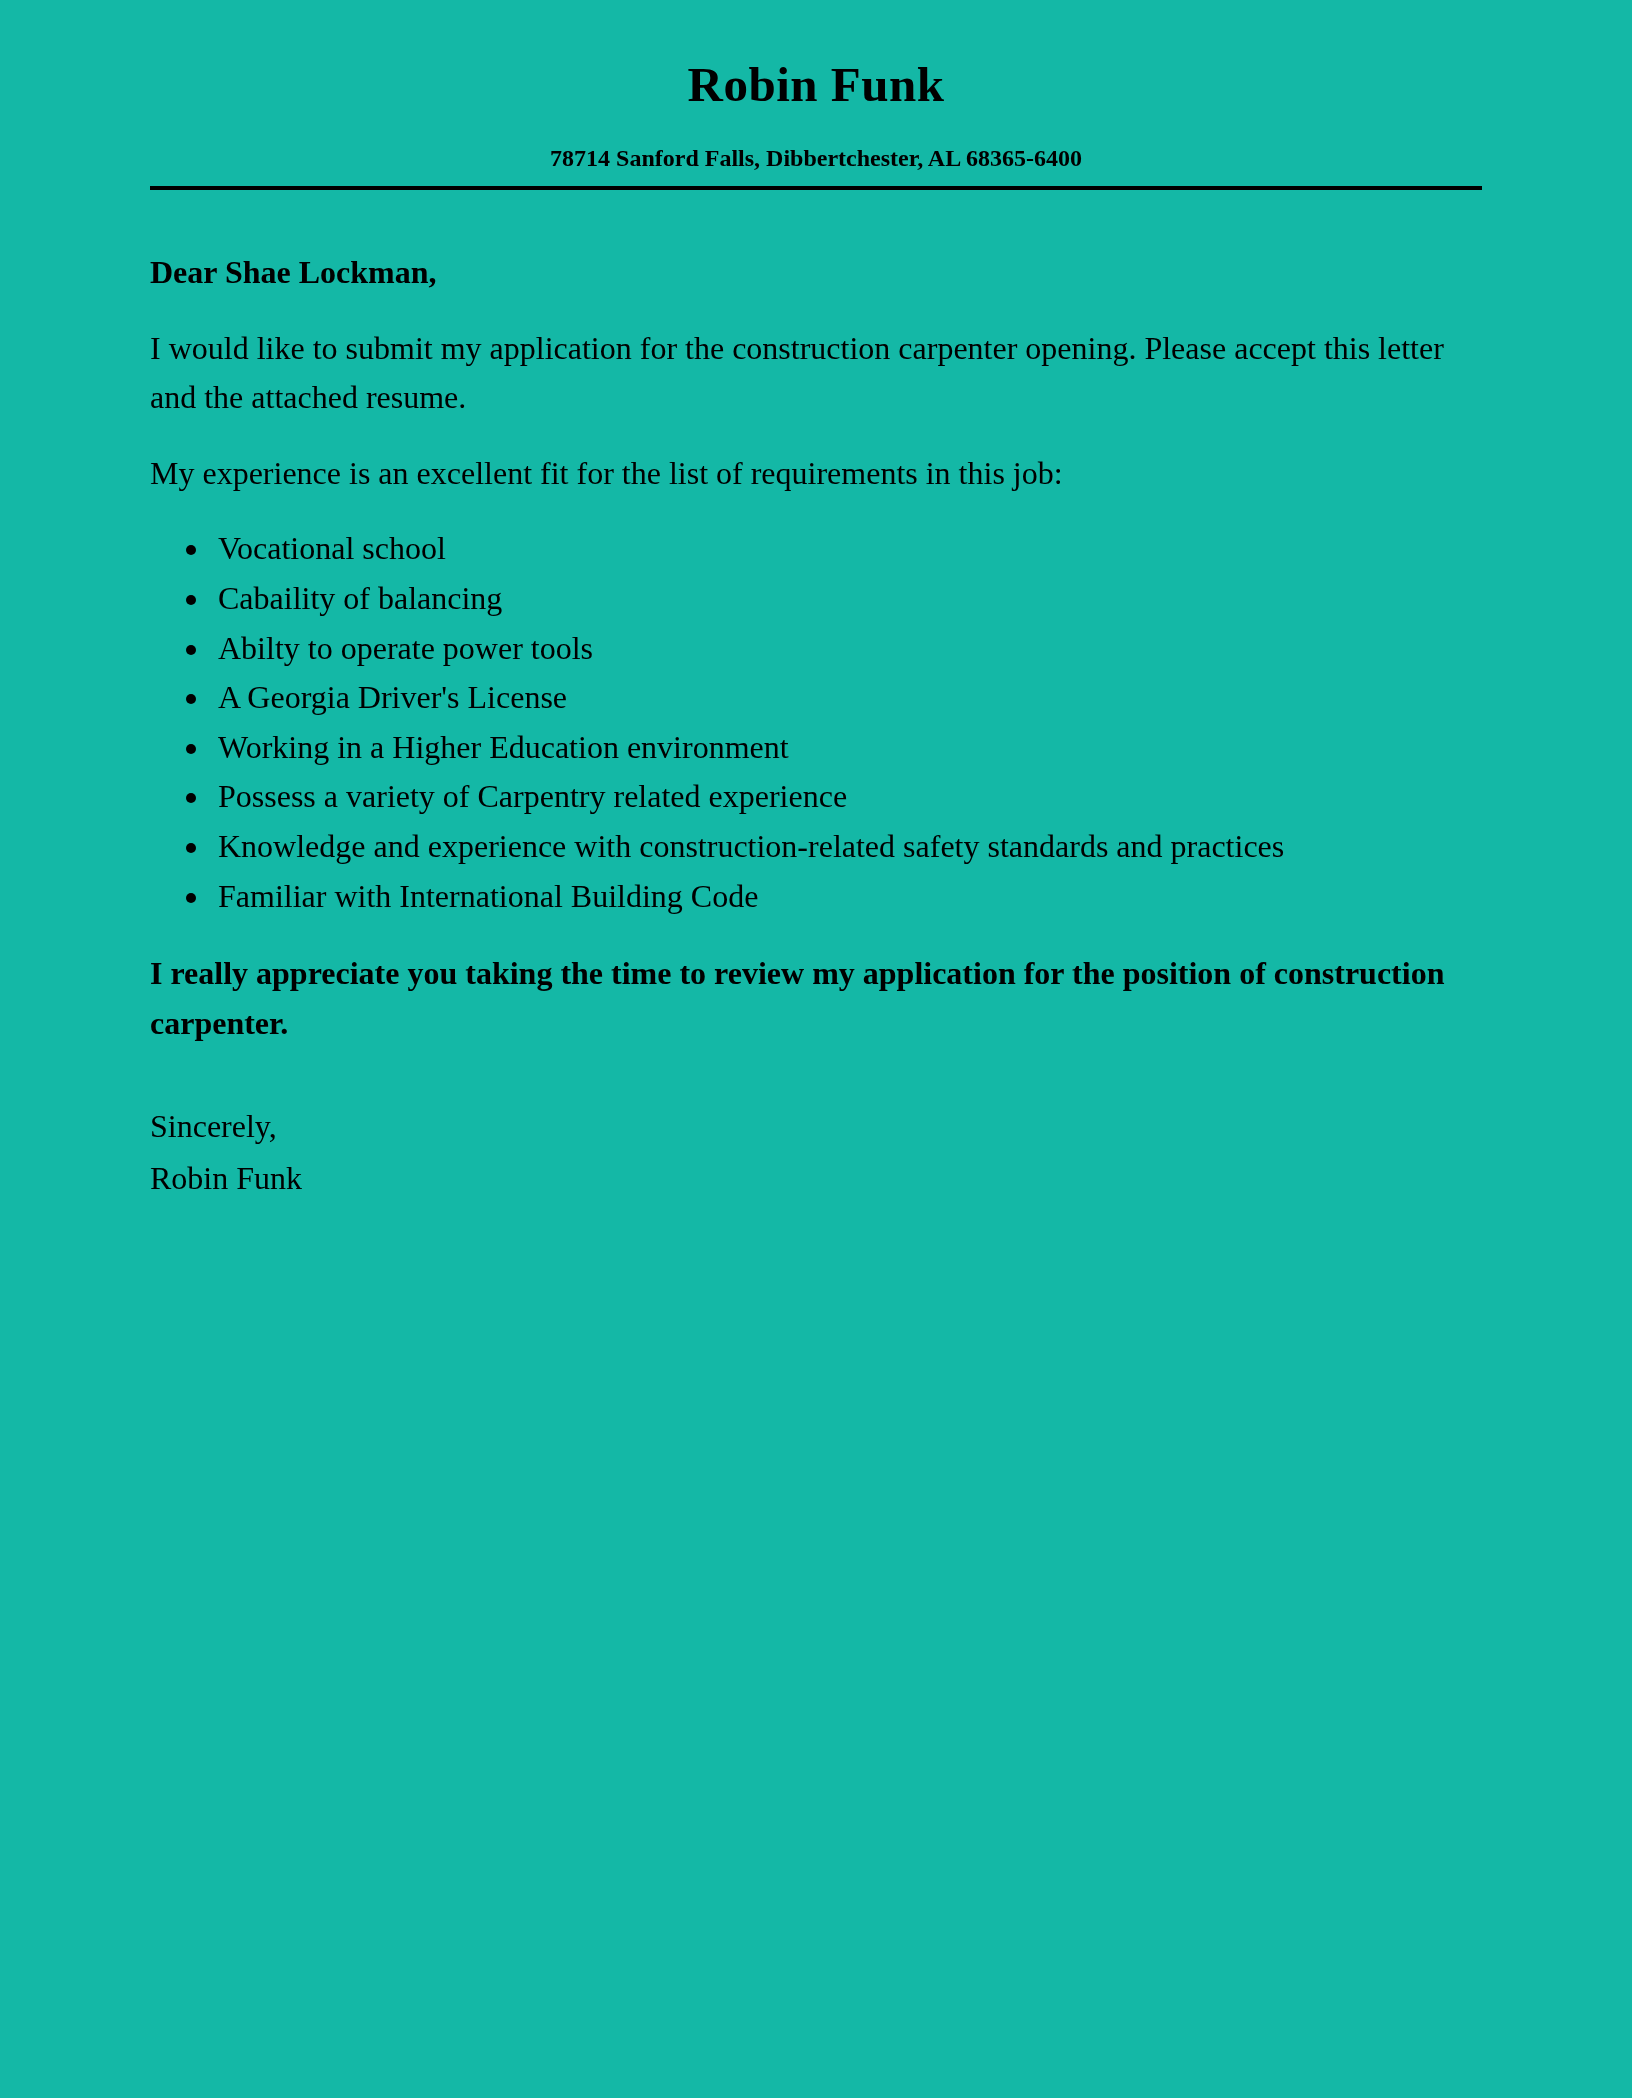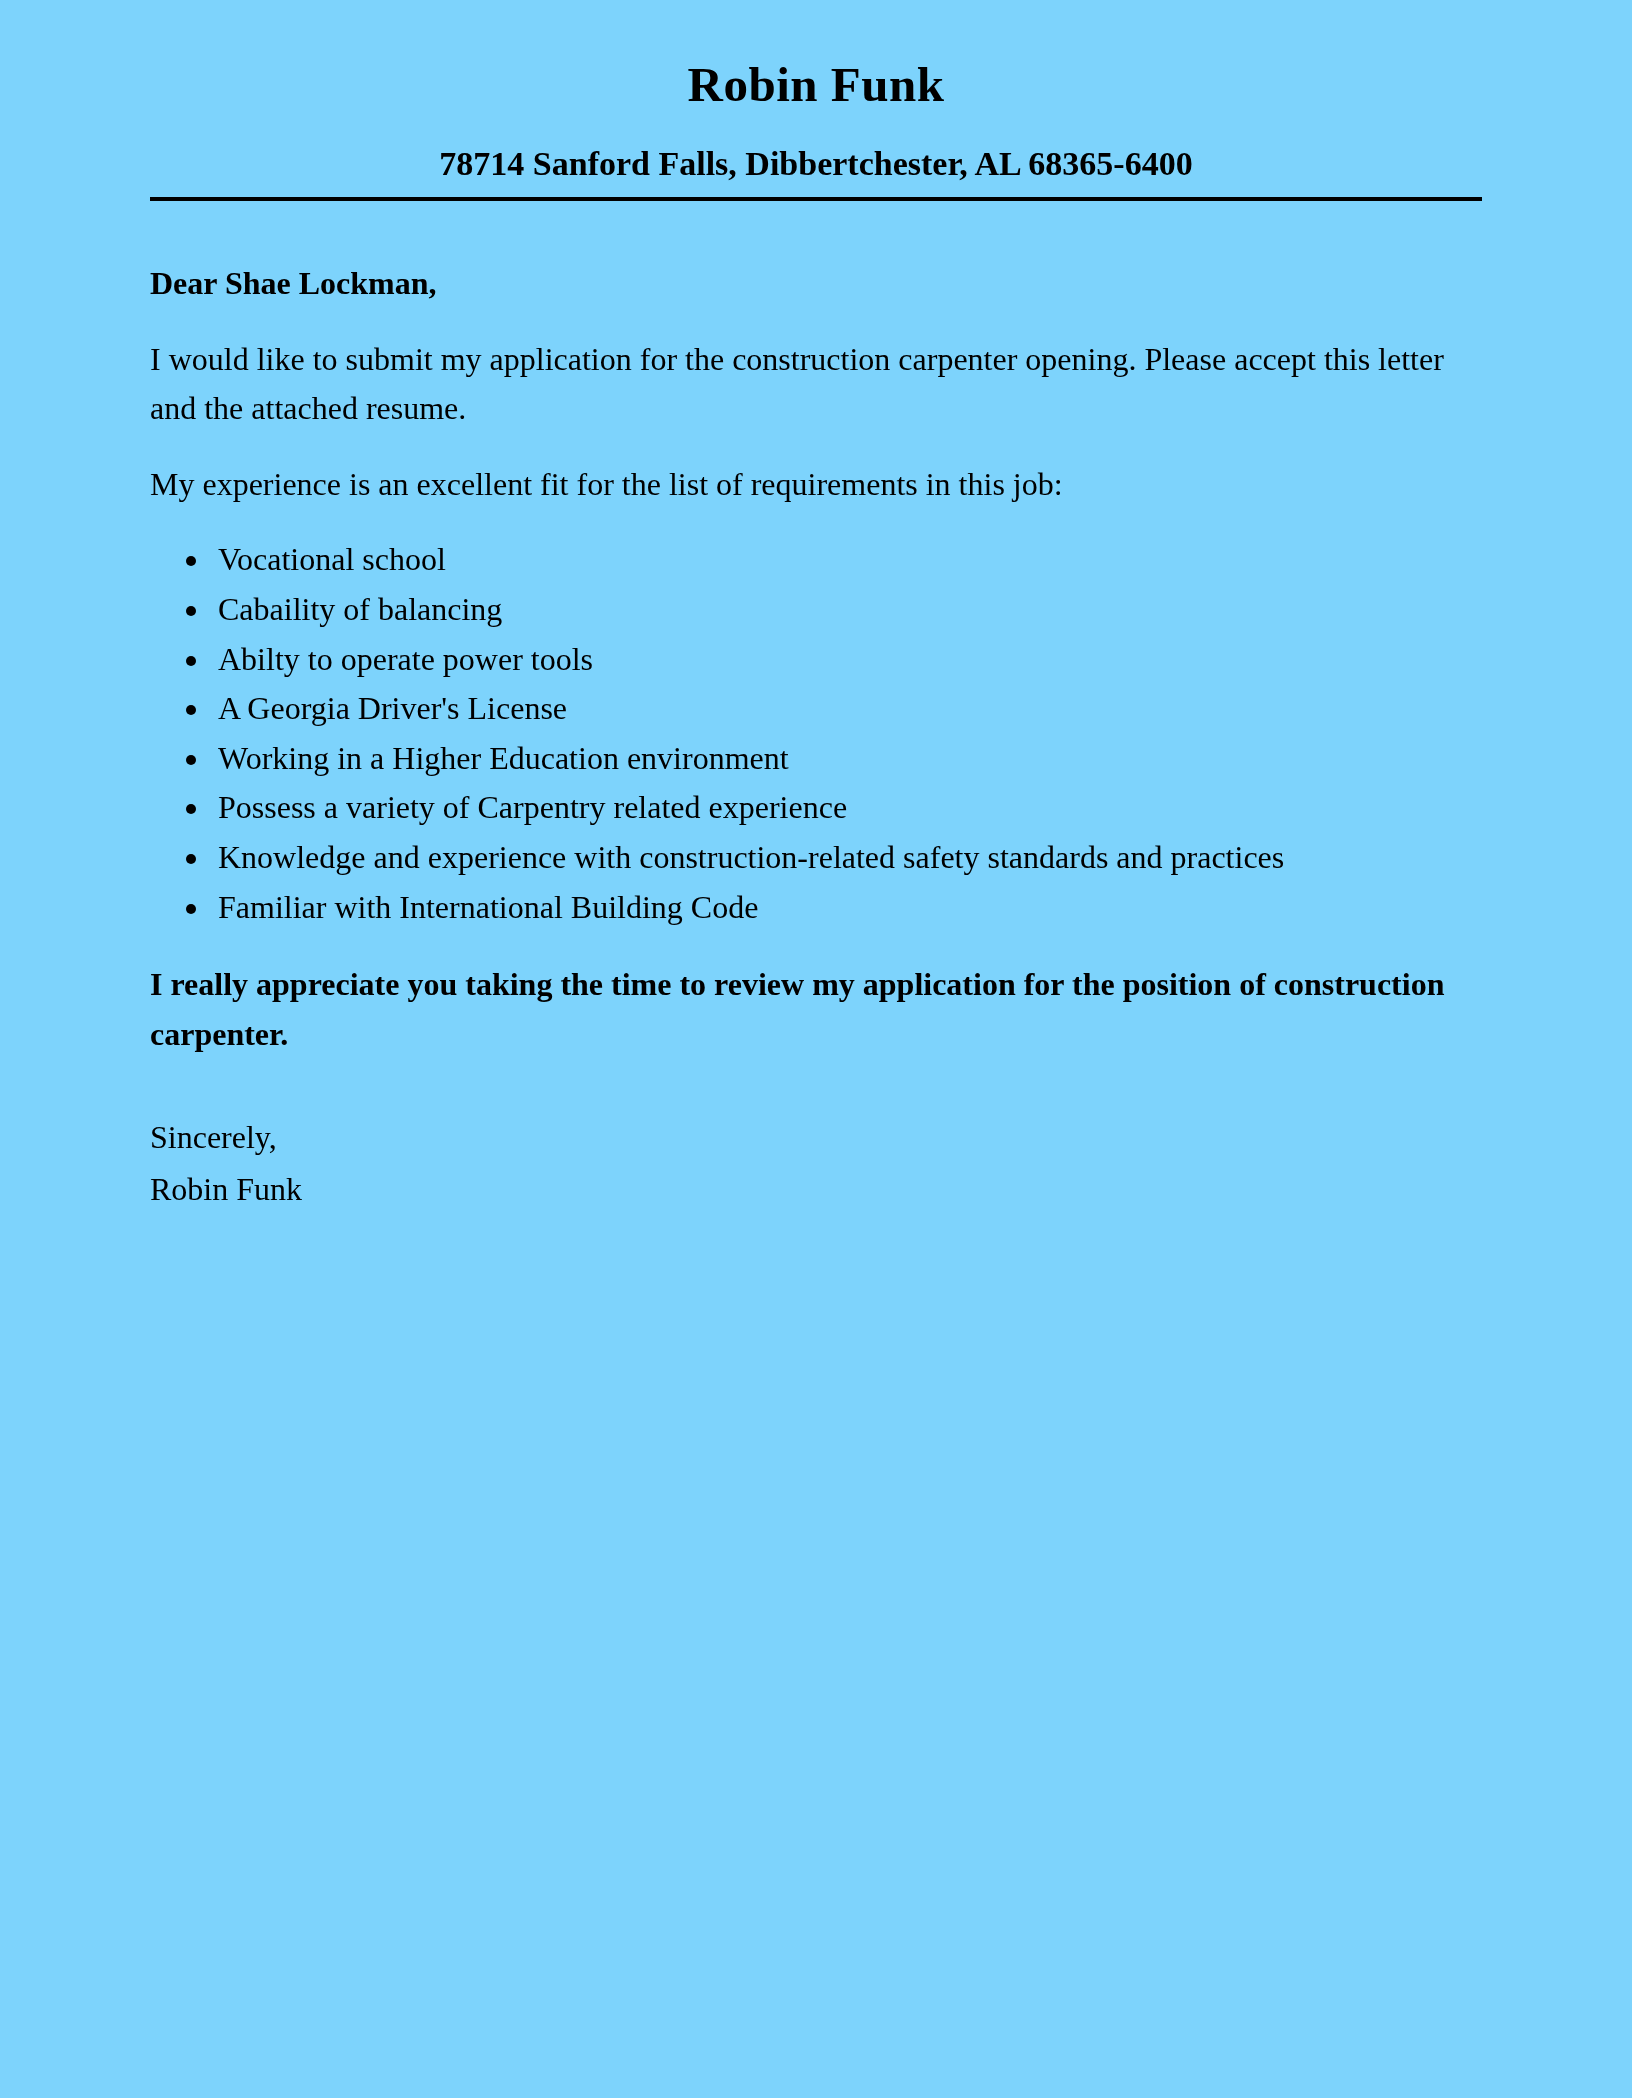--- a/index.html
+++ b/index.html
@@ -1,34 +1,34 @@
 <!DOCTYPE html>
 <html><head>
 <meta charset="utf-8">
 <style>
   * { margin: 0; padding: 0; box-sizing: border-box; }
   html, body { background: #ffffff; }
   .page {
     width: 1632px;
     height: 2098px;
-    background: #7dd3fc;
+    background: #14b8a6;
     color: #000000;
     font-family: "Liberation Serif", serif;
     padding: 42px 150px 0 150px;
     overflow: hidden;
   }
   .letter-header { text-align: center; }
   .sender-name {
     font-size: 49px;
     font-weight: bold;
     letter-spacing: 0.5px;
     margin-top: 14px;
   }
   .sender-address {
-    font-size: 34px;
+    font-size: 24px;
     font-weight: bold;
     margin-top: 32px;
   }
   .header-divider {
     border: none;
     border-top: 4px solid #000000;
     margin-top: 14px;
   }
   .letter-body {
     font-size: 32px;

